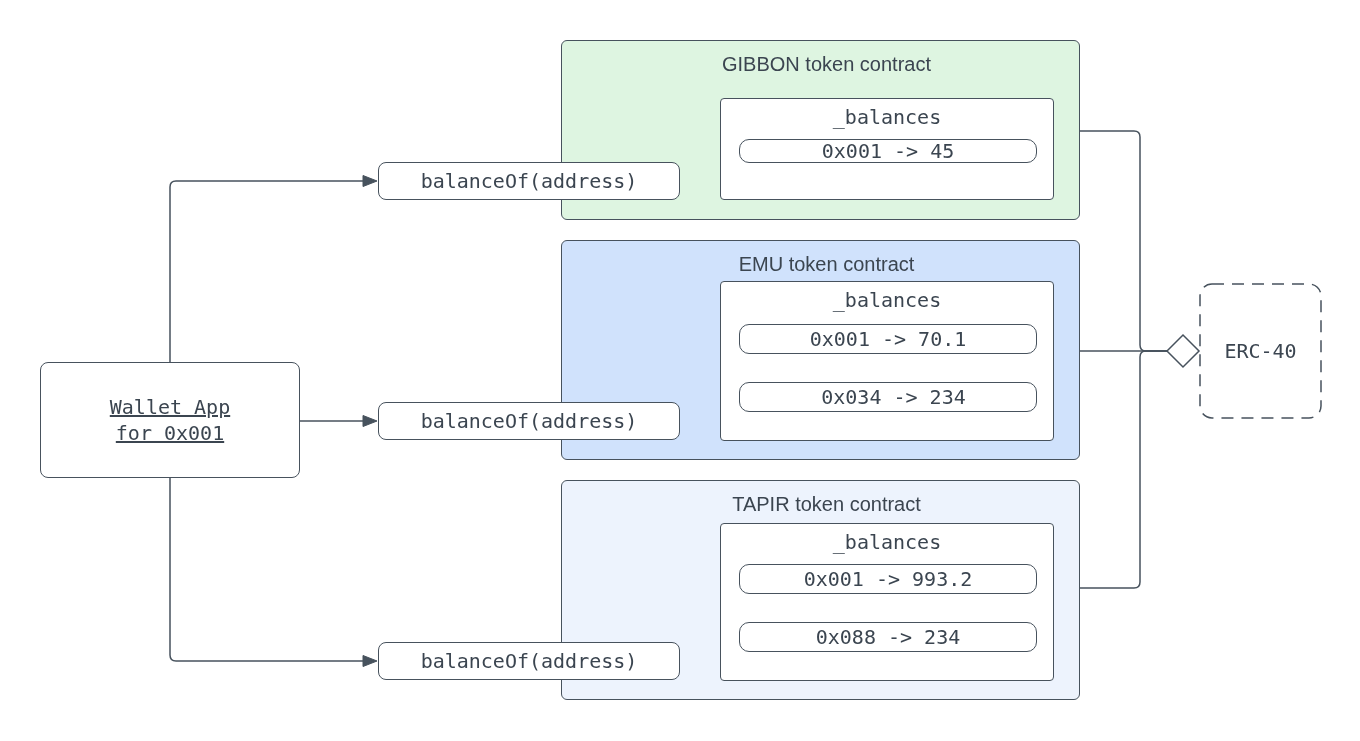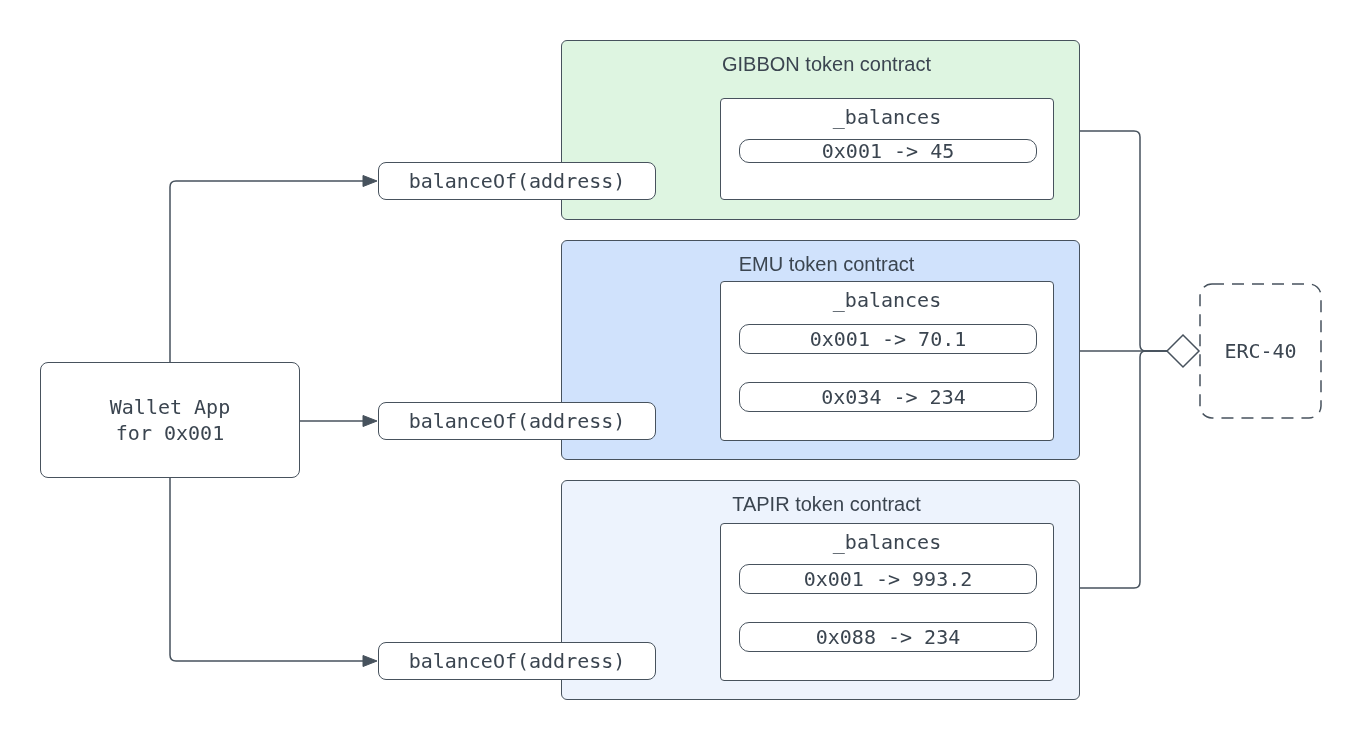--- a/index.html
+++ b/index.html
@@ -20,25 +20,25 @@
     position:absolute;box-sizing:border-box;
     border:1.5px solid var(--stroke);
     background:#ffffff;border-radius:8px;
   }
   .mono{font-family:"DejaVu Sans Mono", monospace;color:var(--text);}
   .sans{font-family:"Liberation Sans", sans-serif;color:var(--text);}
 
   .wallet{left:40px;top:362px;width:260px;height:116px;z-index:2;}
   .wallet .label{
     position:absolute;left:0;right:0;top:50%;transform:translateY(-50%);
-    text-align:center;font-size:20px;line-height:26px;white-space:pre-line;
+    text-align:center;font-size:20px;line-height:26px;white-space:pre-line;text-decoration:underline;
   }
 
   .call{
-    left:378px;width:278px;height:38px;z-index:3;
+    left:378px;width:302px;height:38px;z-index:3;
     display:flex;align-items:center;justify-content:center;
     font-size:20px;
   }
   .call-1{top:162px;}
   .call-2{top:402px;}
   .call-3{top:642px;}
 
   .contract{left:561px;width:519px;border-radius:6px;z-index:1;}
   .contract-1{top:40px;height:180px;}
   .contract-2{top:240px;height:220px;}

